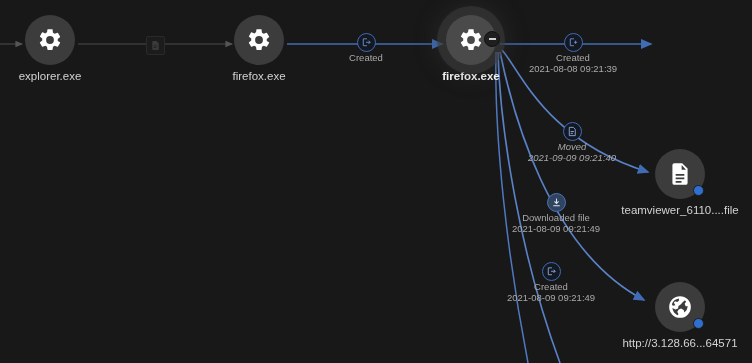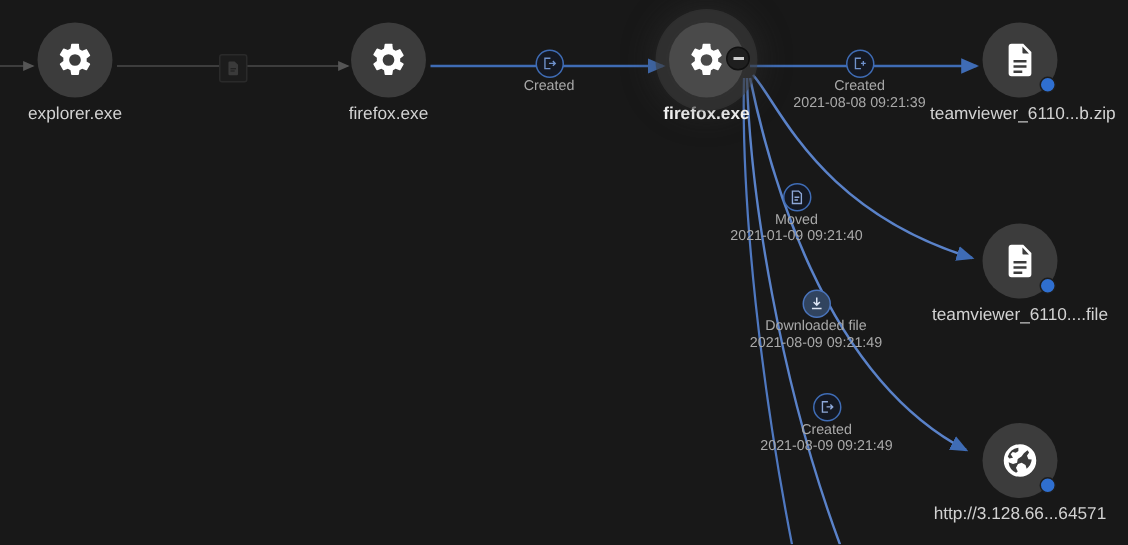--- a/index.html
+++ b/index.html
@@ -188,31 +188,20 @@
             <path fill="#ffffff" d="M19.14 12.94a7.07 7.07 0 0 0 .06-.94 7.07 7.07 0 0 0-.06-.94l2.03-1.58a.5.5 0 0 0 .12-.62l-1.92-3.32a.5.5 0 0 0-.6-.22l-2.39.96a7.03 7.03 0 0 0-1.63-.94l-.36-2.54A.5.5 0 0 0 13.9 2h-3.8a.5.5 0 0 0-.49.42l-.36 2.54c-.59.24-1.13.56-1.63.94l-2.39-.96a.5.5 0 0 0-.6.22L2.71 8.48a.5.5 0 0 0 .12.62l2.03 1.58a7.3 7.3 0 0 0 0 1.88l-2.03 1.58a.5.5 0 0 0-.12.62l1.92 3.32c.12.21.37.3.6.22l2.39-.96c.5.38 1.04.7 1.63.94l.36 2.54a.5.5 0 0 0 .49.42h3.8a.5.5 0 0 0 .49-.42l.36-2.54c.59-.24 1.13-.56 1.63-.94l2.39.96c.23.08.48-.1.6-.22l1.92-3.32a.5.5 0 0 0-.12-.62zM12 15.6A3.6 3.6 0 1 1 15.6 12 3.6 3.6 0 0 1 12 15.6z"></path>
           </svg>
       </span>
       <span class="badge-collapse">
           <i></i>
         </span>
     </div>
     <div class="node-label">firefox.exe</div>
   </div>
 
-  <div class="node" style="left:680px; top:44px;">
-    <div class="node-circle">
-      <span class="node-icon">
-        <svg viewBox="0 0 24 24">
-            <path fill="#ffffff" d="M14 2H6.8A1.8 1.8 0 0 0 5 3.8v16.4A1.8 1.8 0 0 0 6.8 22h10.4a1.8 1.8 0 0 0 1.8-1.8V7zm-.5 1.7L17.5 8H14a.5.5 0 0 1-.5-.5zM8 12h8v1.6H8zm0 3.2h8v1.6H8zm0 3.2h5.4V20H8z"></path>
-          </svg>
-      </span>
-      <span class="badge-dot"></span>
-    </div>
-    <div class="node-label">teamviewer_6110...b.zip</div>
-  </div>
 
   <div class="node" style="left:680px; top:178px;">
     <div class="node-circle">
       <span class="node-icon">
         <svg viewBox="0 0 24 24">
             <path fill="#ffffff" d="M14 2H6.8A1.8 1.8 0 0 0 5 3.8v16.4A1.8 1.8 0 0 0 6.8 22h10.4a1.8 1.8 0 0 0 1.8-1.8V7zm-.5 1.7L17.5 8H14a.5.5 0 0 1-.5-.5zM8 12h8v1.6H8zm0 3.2h8v1.6H8zm0 3.2h5.4V20H8z"></path>
           </svg>
       </span>
       <span class="badge-dot"></span>
     </div>
@@ -251,31 +240,31 @@
   <div class="edge-label" style="left:573px; top:33px;">
     <div class="edge-badge">
       <svg viewBox="0 0 24 24">
           <path fill="none" stroke="#6f91cc" stroke-width="2" d="M13 4H5v15h8M16.5 8v7M13 11.5h7"></path>
         </svg>
     </div>
     <div class="edge-text">Created</div>
     <div class="edge-text ts">2021-08-08 09:21:39</div>
   </div>
 
-  <div class="edge-label" style="left:531px; top:122px;">
+  <div class="edge-label" style="left:572px; top:122px;font-style:italic;">
     <div class="edge-badge">
       <svg viewBox="0 0 24 24">
           <path fill="none" stroke="#8ea8d8" stroke-width="2" d="M14 3H5v18h13V7zM8 12h7M8 16h5"></path>
         </svg>
     </div>
     <div class="edge-text">Moved</div>
-    <div class="edge-text ts">2021-01-09 09:21:40</div>
-  </div>
-
-  <div class="edge-label" style="left:544px; top:193px;">
+    <div class="edge-text ts">2021-09-09 09:21:40</div>
+  </div>
+
+  <div class="edge-label" style="left:556px; top:193px;">
     <div class="edge-badge filled">
       <svg viewBox="0 0 24 24">
           <path fill="none" stroke="#dbe4f3" stroke-width="2.2" d="M12 3v11m-4.5-4.5L12 14l4.5-4.5M5 19h14"></path>
         </svg>
     </div>
     <div class="edge-text">Downloaded file</div>
     <div class="edge-text ts">2021-08-09 09:21:49</div>
   </div>
 
   <div class="edge-label" style="left:551px; top:262px;">

